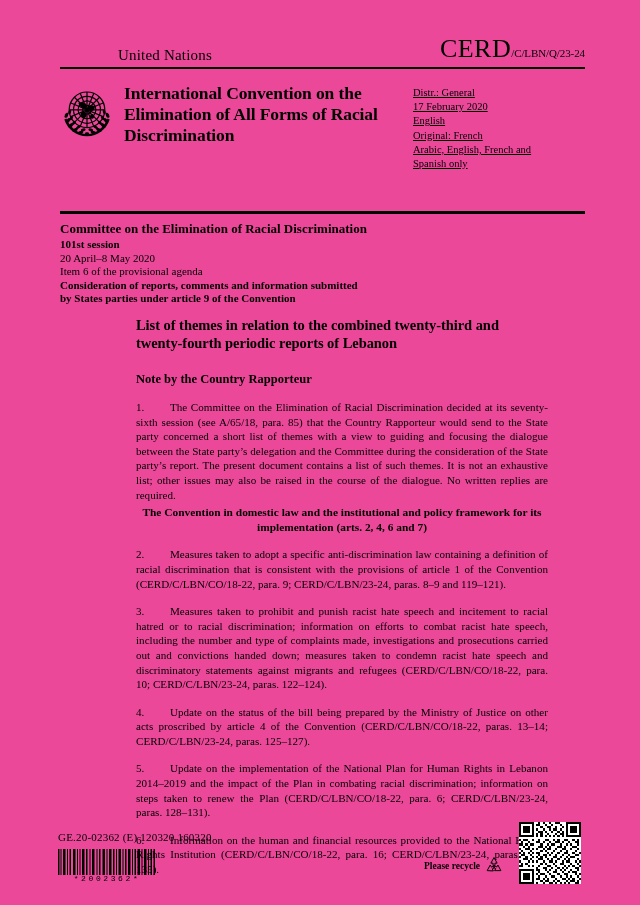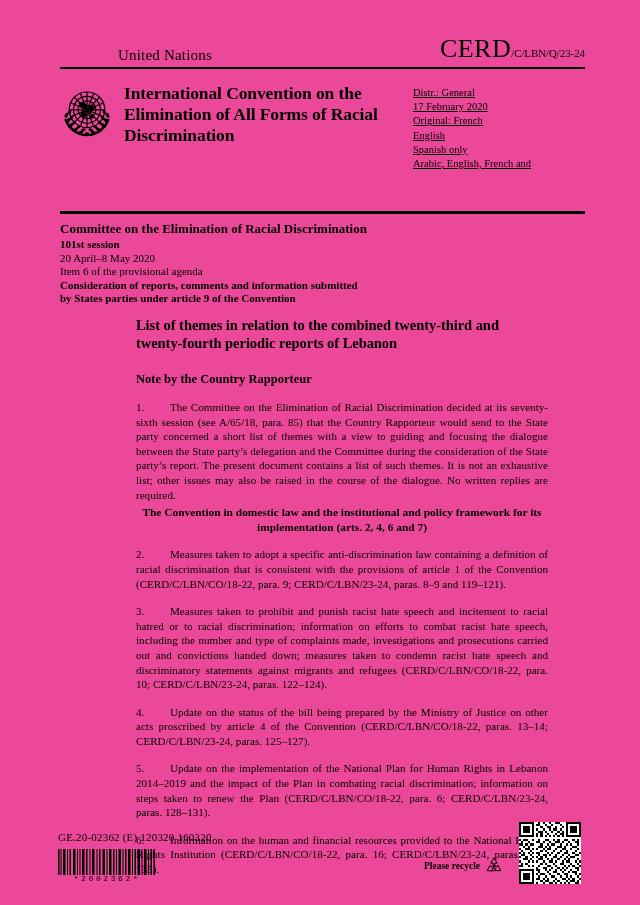--- a/index.html
+++ b/index.html
@@ -263,24 +263,24 @@
             <path d="M54 38 C60 36 66 39 64 44 C62 49 56 50 53 46 C51 43 52 39 54 38 Z"></path>
             <path d="M40 50 C45 48 50 52 49 57 C48 62 42 63 39 59 C37 56 38 51 40 50 Z"></path>
             <path d="M57 54 C61 53 65 56 63 60 C61 64 56 63 55 59 Z"></path>
           </g>
         </svg>
       </div>
       <div class="conv-title">International Convention on the Elimination of All Forms of Racial Discrimination</div>
       <div class="distr">
         <div>Distr.: General</div>
         <div>17 February 2020</div>
+        <div>English</div>
         <div>Original: French</div>
-        <div>English</div>
+        <div>Arabic, English, French and</div>
         <div>Spanish only</div>
-        <div>Arabic, English, French and</div>
       </div>
     </div>
   </div>
 
   <div class="rule-thick"></div>
 
   <div class="committee">
     <div class="c-title">Committee on the Elimination of Racial Discrimination</div>
     <div class="b">101st session</div>
     <div>20 April–8 May 2020</div>

